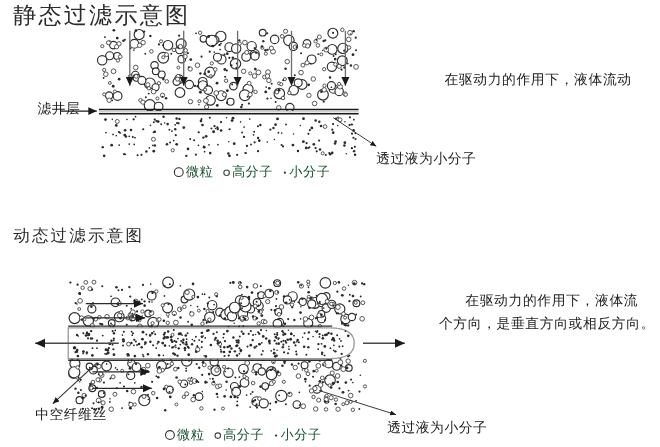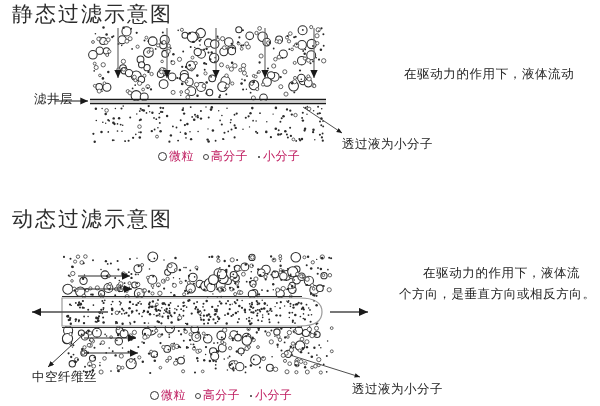--- a/index.html
+++ b/index.html
@@ -10,44 +10,44 @@
     color:#1a1a1a;
   }
   .canvas{position:absolute;left:0;top:0;width:600px;height:330px;padding-left:36px;}
   svg.diagram{position:absolute;left:0;top:0;width:600px;height:406px;}
 
   .title{
     position:absolute;font-weight:normal;color:#2b2b2b;
     letter-spacing:2px;white-space:nowrap;
   }
   #title-static{left:12px;top:0px;font-size:21px;}
-  #title-dynamic{left:12px;top:205px;font-size:21px;}
+  #title-dynamic{left:12px;top:205px;font-size:15px;}
 
   .para{
     position:absolute;font-size:12.5px;line-height:21px;color:#1d1d1d;
     white-space:nowrap;letter-spacing:0.6px;
   }
   .para .ln{display:block;}
-  #para-static{left:388px;top:63px;}
+  #para-static{left:388px;top:63px;font-family:Liberation Mono, monospace;}
   #para-dynamic{left:378px;top:262px;margin-left:21px;}
   #para-static .ln:first-child{padding-left:16px;}
   #para-dynamic .ln:first-child{padding-left:24px;}
 
   .lbl{
     position:absolute;font-size:12.5px;color:#1d1d1d;white-space:nowrap;
     letter-spacing:0.5px;
     margin-left:24px;
   }
   #label-filter-cake{left:10px;top:91px;}
   #label-hollow-fiber{left:8px;top:369px;}
   #label-permeate-top{left:318px;top:136px;}
   #label-permeate-bottom{left:328px;top:381px;}
 
   .legend{
-    position:absolute;font-size:12px;color:#be185d;white-space:nowrap;
+    position:absolute;font-size:12px;color:#14532d;white-space:nowrap;
     display:flex;align-items:center;gap:9px;letter-spacing:0.4px;
   }
   #legend-top{left:158px;top:148px;}
   #legend-bottom{left:150px;top:387px;}
   .legend .item{display:inline-flex;align-items:center;gap:2px;}
   .legend .dot-lg{
     display:inline-block;width:7px;height:7px;border:1px solid #333;
     border-radius:50%;background:#fff;
   }
   .legend .dot-md{

